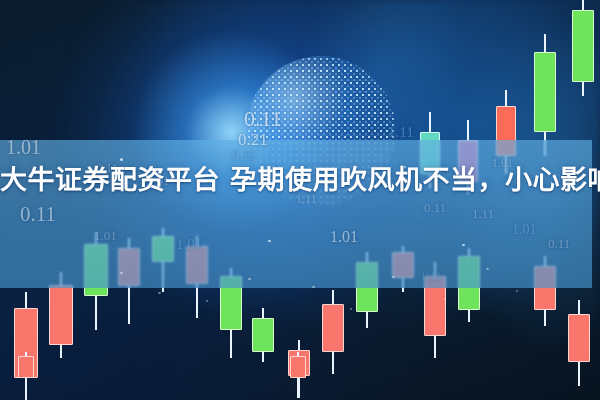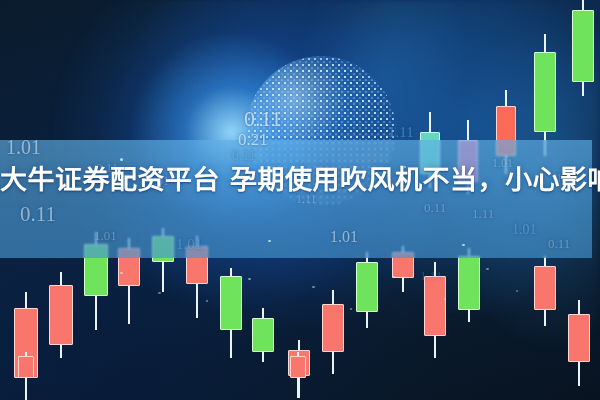--- a/index.html
+++ b/index.html
@@ -110,21 +110,21 @@
   }
   .candle.up .body  { background: #6fe35c; border: 1px solid #d6ffcb; }
   .candle.down .body{ background: #f9766d; border: 1px solid #ffd8d3; }
 
   
   .band {
     position: absolute;
     left: 0;
     right: 8px;
     top: 140px;
-    height: 118px;
+    height: 148px;
     background: rgba(86,166,222,0.56);
     backdrop-filter: blur(1px);
     overflow: hidden;
     text-align: center;
   }
   .band-tint {
     position: absolute;
     inset: 0;
     background: linear-gradient(180deg, rgba(120,195,240,0.20) 0%, rgba(60,140,205,0.16) 55%, rgba(40,115,180,0.22) 100%);
   }

